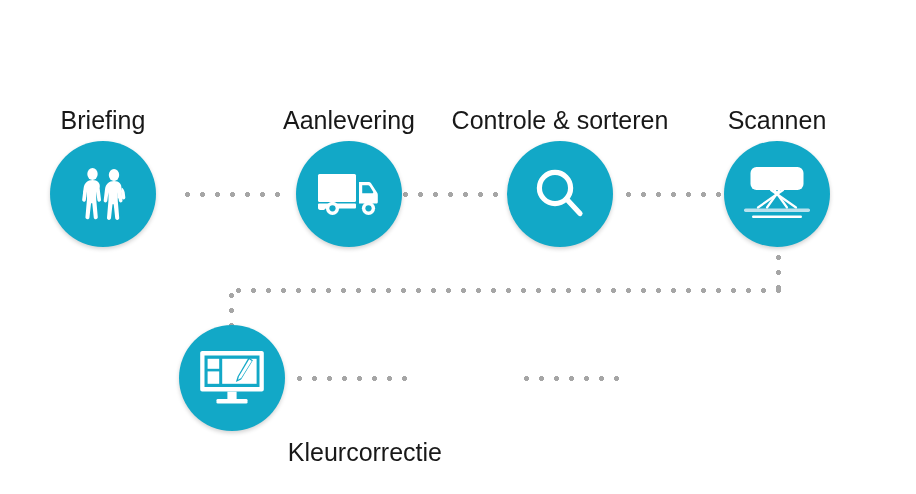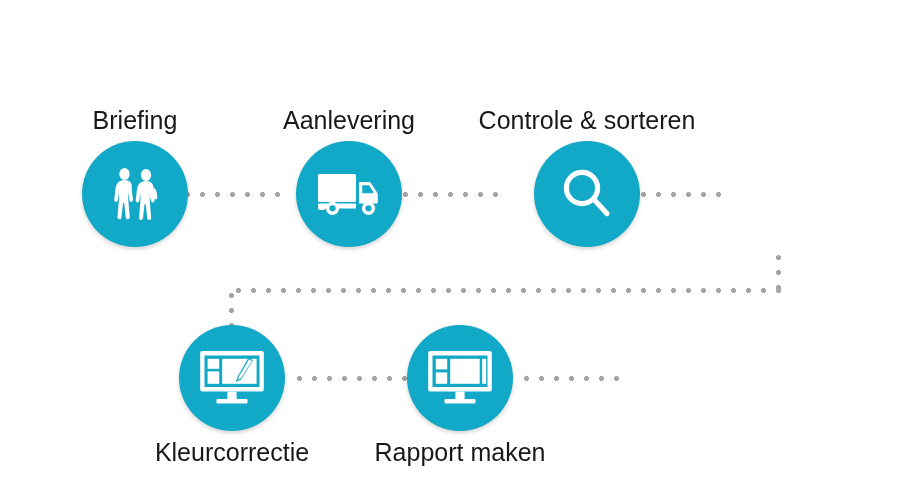--- a/index.html
+++ b/index.html
@@ -48,21 +48,21 @@
     text-align: center;
     left: 50%;
     margin-left: -210px;
     font-size: 25px;
     line-height: 30px;
     color: #181818;
     white-space: nowrap;
     font-weight: 400;
   }
   .label-above { bottom: 112px; }
-  .label-below { top: 112px; }
+  .label-below { top: 112px; text-align: right; }
 
   
   .dots-h {
     position: absolute;
     height: 5px;
     background-image: radial-gradient(circle closest-side, #a6a6a6 99%, rgba(0,0,0,0) 100%);
     background-size: 15px 5px;
     background-repeat: repeat-x;
     background-position: left center;
   }
@@ -84,21 +84,21 @@
   <div class="dots-h" style="left:398px; top:192px; width:108px;"></div>
   <div class="dots-h" style="left:621px; top:192px; width:105px;"></div>
 
   <div class="dots-v" style="left:776px; top:250px; height:40px;"></div>
   <div class="dots-h" style="left:231px; top:288px; width:550px;"></div>
   <div class="dots-v" style="left:229px; top:288px; height:38px;"></div>
 
   <div class="dots-h" style="left:292px; top:376px; width:115px;"></div>
   <div class="dots-h" style="left:519px; top:376px; width:100px;"></div>
 
-  <div class="node" style="left:82px; top:141px;">
+  <div class="node" style="left:50px; top:141px;">
     <div class="node-circle">
       <span>
         <svg width="62" height="62" viewBox="0 0 62 62" aria-hidden="true">
           <g fill="#ffffff">
 
             <ellipse cx="20.5" cy="11" rx="5.2" ry="6"></ellipse>
             <path d="M20.5 17c-5 0-8.3 3.3-8.9 8.2l-1.4 11.4c-.15 1.3.7 2.2 1.8 2.2 1 0 1.7-.7 1.85-1.8l1.1-8.6v8.1l-1.5 17.6c-.1 1.3.8 2.2 2 2.2 1.1 0 1.9-.8 2-1.9l1.6-14.2h1.2l1.5 14.2c.12 1.1.9 1.9 2 1.9 1.2 0 2.1-.9 2-2.2l-1.5-17.6v-8.1l1.1 8.6c.14 1.1.85 1.8 1.85 1.8 1.1 0 1.95-.9 1.8-2.2l-1.4-11.4C28.9 20.3 25.5 17 20.5 17z"></path>
 
             <rect x="11.5" y="27" width="2.6" height="7.5" rx="1.2"></rect>
 
@@ -135,34 +135,58 @@
             <circle cx="16.5" cy="39.3" r="3.1" fill="#12a8c7"></circle>
 
             <rect x="2" y="37.3" width="7.5" height="3.6" rx="1.8"></rect>
           </g>
         </svg>
       </span>
     </div>
     <div class="node-label label-above">Aanlevering</div>
   </div>
 
-  <div class="node" style="left:534px; top:141px;">
+  <div class="node" style="left:507px; top:141px;">
     <div class="node-circle">
       <span>
         <svg width="60" height="60" viewBox="0 0 60 60" aria-hidden="true">
           <g fill="none" stroke="#ffffff" stroke-width="5.2" stroke-linecap="round">
             <circle cx="25" cy="24" r="15.6"></circle>
             <line x1="36.5" y1="35" x2="50" y2="49.5"></line>
           </g>
         </svg>
       </span>
     </div>
     <div class="node-label label-above">Controle &amp; sorteren</div>
   </div>
 
+  <div class="node" style="left:724px; top:141px;">
+    <div class="node-circle">
+      <span>
+        <svg width="74" height="62" viewBox="0 0 74 62" aria-hidden="true">
+          <g>
+
+            <rect x="10.5" y="4" width="53" height="23" rx="6" fill="#ffffff"></rect>
+
+            <g stroke="#ffffff" stroke-width="2.2" stroke-linecap="round">
+              <line x1="31" y1="27" x2="56" y2="44.5"></line>
+              <line x1="43" y1="27" x2="18" y2="44.5"></line>
+              <line x1="34.5" y1="27" x2="47" y2="44.5"></line>
+              <line x1="39.5" y1="27" x2="27" y2="44.5"></line>
+            </g>
+
+            <rect x="4" y="45.5" width="66" height="3.4" rx="1.6" fill="#b9e2ee"></rect>
+
+            <rect x="12" y="52.5" width="50" height="2.4" rx="1.2" fill="#ffffff"></rect>
+          </g>
+        </svg>
+      </span>
+    </div>
+    <div class="node-label label-above">Scannen</div>
+  </div>
 
   <div class="node" style="left:179px; top:325px;">
     <div class="node-circle">
       <span>
         <svg width="66" height="58" viewBox="0 0 66 58" aria-hidden="true">
           <g fill="#ffffff">
 
             <path d="M3.2 2h59.6c1.1 0 2 .9 2 2v36.6c0 1.1-.9 2-2 2H3.2c-1.1 0-2-.9-2-2V4c0-1.1.9-2 2-2zm2.3 4.6v31.4h55V6.6z"></path>
 
             <rect x="28.4" y="42.6" width="9.2" height="7.6"></rect>
@@ -176,39 +200,15 @@
 
             <path d="M49.6 8.6l4.3 2.7-11.8 19.2-5.2 2.6 1.7-5.7z" fill="#12a8c7"></path>
             <path d="M50.2 10.3l2.6 1.6-10.6 17.2-3.2 1.6 1.05-3.5z" fill="#ffffff"></path>
           </g>
         </svg>
       </span>
     </div>
     <div class="node-label label-below">Kleurcorrectie</div>
   </div>
 
-  <div class="node" style="left:407px; top:325px;">
-    <div class="node-circle">
-      <span>
-        <svg width="66" height="58" viewBox="0 0 66 58" aria-hidden="true">
-          <g fill="#ffffff">
-
-            <path d="M3.2 2h59.6c1.1 0 2 .9 2 2v36.6c0 1.1-.9 2-2 2H3.2c-1.1 0-2-.9-2-2V4c0-1.1.9-2 2-2zm2.3 4.6v31.4h55V6.6z"></path>
-
-            <rect x="28.4" y="42.6" width="9.2" height="7.6"></rect>
-
-            <rect x="17.5" y="50" width="31" height="4.6" rx="1.3"></rect>
-
-            <rect x="8.8" y="9.8" width="11.4" height="10.6"></rect>
-            <rect x="8.8" y="23.4" width="11.4" height="11.4"></rect>
-
-            <rect x="23.2" y="9.8" width="29.5" height="25"></rect>
-
-            <rect x="55.2" y="9.8" width="4" height="25"></rect>
-          </g>
-        </svg>
-      </span>
-    </div>
-    <div class="node-label label-below">Rapport maken</div>
-  </div>
 
 
 </div>
 
 </body></html>

